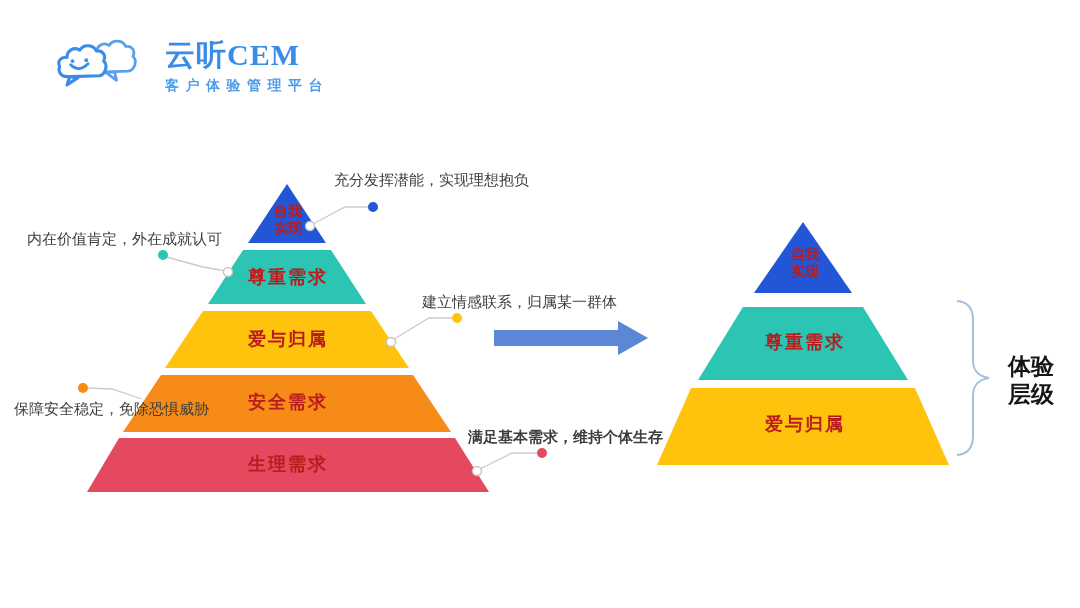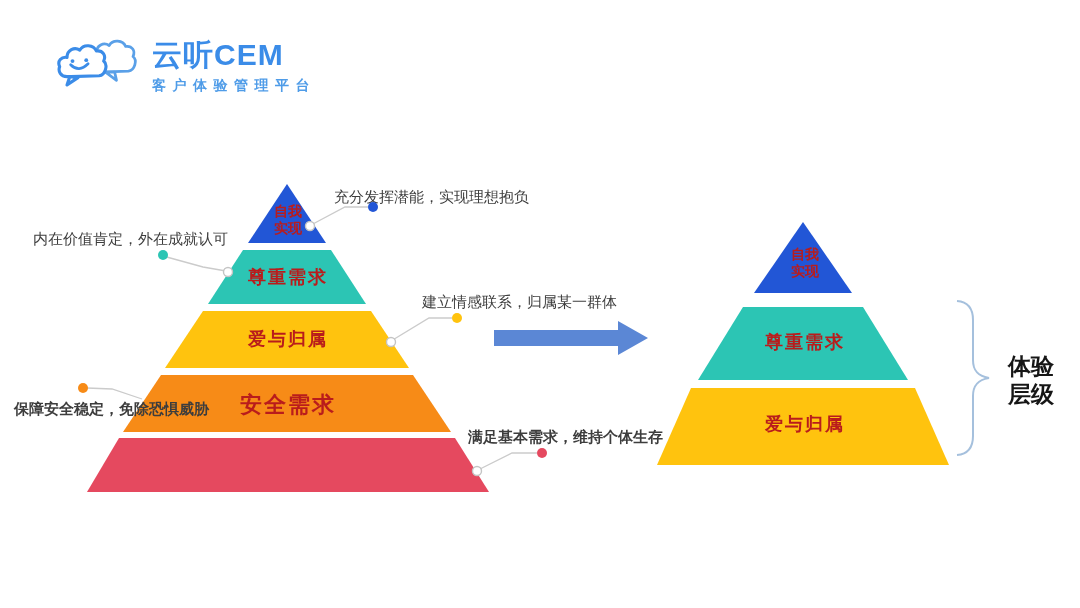--- a/index.html
+++ b/index.html
@@ -3,52 +3,52 @@
 <meta charset="utf-8">
 <style>
   html,body{margin:0;padding:0;}
   body{
     width:1080px;height:608px;position:relative;background:#ffffff;
     font-family:"Liberation Sans","DejaVu Sans",sans-serif;overflow:hidden;
   }
   
   .logo{position:absolute;left:56px;top:30px;display:flex;align-items:flex-start;z-index:3;}
   .logo-icon{width:88px;height:64px;flex:0 0 auto;}
-  .logo-text{margin-left:8px;padding-top:10px;}
+  .logo-text{margin-left:21px;padding-top:10px;font-family:Liberation Serif, serif;}
   .logo-title{font-size:30px;font-weight:bold;color:#3b8ce8;line-height:1;letter-spacing:1px;}
   .logo-subtitle{font-size:14px;color:#4f9ce8;letter-spacing:6.5px;margin-top:7px;font-weight:bold;}
   
   .pyr{position:absolute;z-index:1;}
   .pyr .lvl{position:absolute;left:0;top:0;width:100%;height:100%;}
   .pyr .lab{position:absolute;left:0;width:100%;text-align:center;color:#b91c1c;
             font-weight:bold;white-space:pre-line;line-height:1.18;}
   #left-pyr{left:85px;top:184px;width:406px;height:308px;}
   .l1{clip-path:polygon(202px 0px,241px 59px,163px 59px);}
   .l2{clip-path:polygon(158px 66px,246px 66px,281px 120px,123px 120px);}
   .l3{clip-path:polygon(118px 127px,286px 127px,324px 184px,80px 184px);}
   .l4{clip-path:polygon(76px 191px,328px 191px,366px 248px,38px 248px);}
   .l5{clip-path:polygon(34px 254px,370px 254px,404px 308px,2px 308px);}
   .lab1{top:19px;font-size:14px;}
   .lab2{top:83px;font-size:18px;letter-spacing:2px;}
   .lab3{top:145px;font-size:18px;letter-spacing:2px;}
-  .lab4{top:208px;font-size:22px;letter-spacing:2px;}
+  .lab4{top:208px;font-size:18px;letter-spacing:2px;}
   .lab5{top:270px;font-size:18px;letter-spacing:2px;}
   #right-pyr{left:650px;top:222px;width:310px;height:243px;}
   .r1{clip-path:polygon(153px 0px,202px 71px,104px 71px);}
   .r2{clip-path:polygon(93px 85px,213px 85px,258px 158px,48px 158px);}
   .r3{clip-path:polygon(41px 166px,265px 166px,299px 243px,7px 243px);}
   .rlab1{top:24px;font-size:14px;}
   .rlab2{top:110px;font-size:18px;letter-spacing:2px;}
   .rlab3{top:192px;font-size:18px;letter-spacing:2px;}
   
   .ann{position:absolute;font-size:15px;color:#3d3d3d;white-space:nowrap;z-index:2;}
-  .ann1{left:334px;top:188px;}
-  .ann2{left:33px;top:230px;}
+  .ann1{left:334px;top:171px;}
+  .ann2{left:27px;top:230px;}
   .ann3{left:422px;top:293px;font-family:Liberation Mono, monospace;}
-  .ann4{left:14px;top:400px;font-weight:bold;}
+  .ann4{left:14px;top:400px;}
   .ann5{left:468px;top:428px;font-weight:bold;}
   
   .bracket-label{position:absolute;left:1008px;top:352px;font-size:23px;font-weight:bold;
                  color:#161616;line-height:1.22;white-space:pre-line;z-index:2;text-align:right;}
   
   #overlay{position:absolute;left:0;top:0;width:1080px;height:608px;z-index:4;pointer-events:none;}
 </style>
 </head>
 <body>
 
@@ -80,20 +80,21 @@
   <div class="lvl l1" style="background-color: rgb(34, 86, 214);"></div>
   <div class="lvl l2" style="background-color: rgb(44, 197, 180);"></div>
   <div class="lvl l3" style="background-color: rgb(255, 195, 14);"></div>
   <div class="lvl l4" style="background-color: rgb(247, 139, 23);"></div>
   <div class="lvl l5" style="background-color: rgb(229, 73, 95);"></div>
   <div class="lab lab1">自我
 实现</div>
   <div class="lab lab2">尊重需求</div>
   <div class="lab lab3">爱与归属</div>
   <div class="lab lab4">安全需求</div>
+  <div class="lab lab5">生理需求</div>
 </div>
 
 <div id="right-pyr" class="pyr">
   <div class="lvl r1" style="background-color: rgb(34, 86, 214);"></div>
   <div class="lvl r2" style="background-color: rgb(44, 197, 180);"></div>
   <div class="lvl r3" style="background-color: rgb(255, 195, 14);"></div>
   <div class="lab rlab1">自我
 实现</div>
   <div class="lab rlab2">尊重需求</div>
   <div class="lab rlab3">爱与归属</div>

